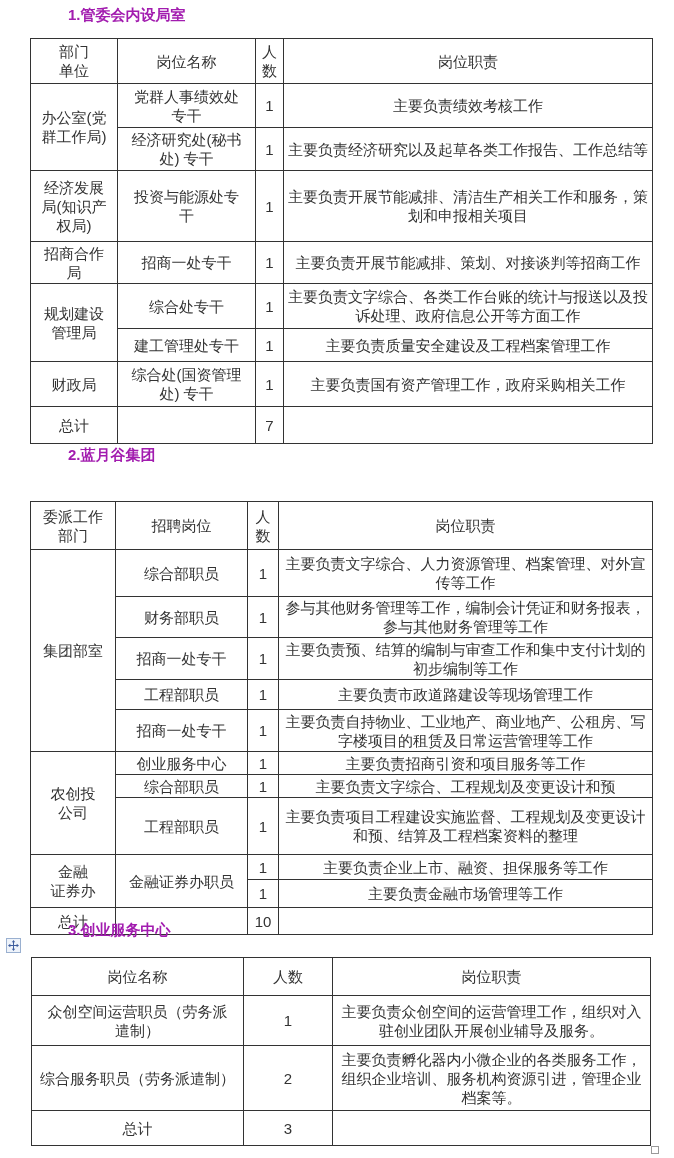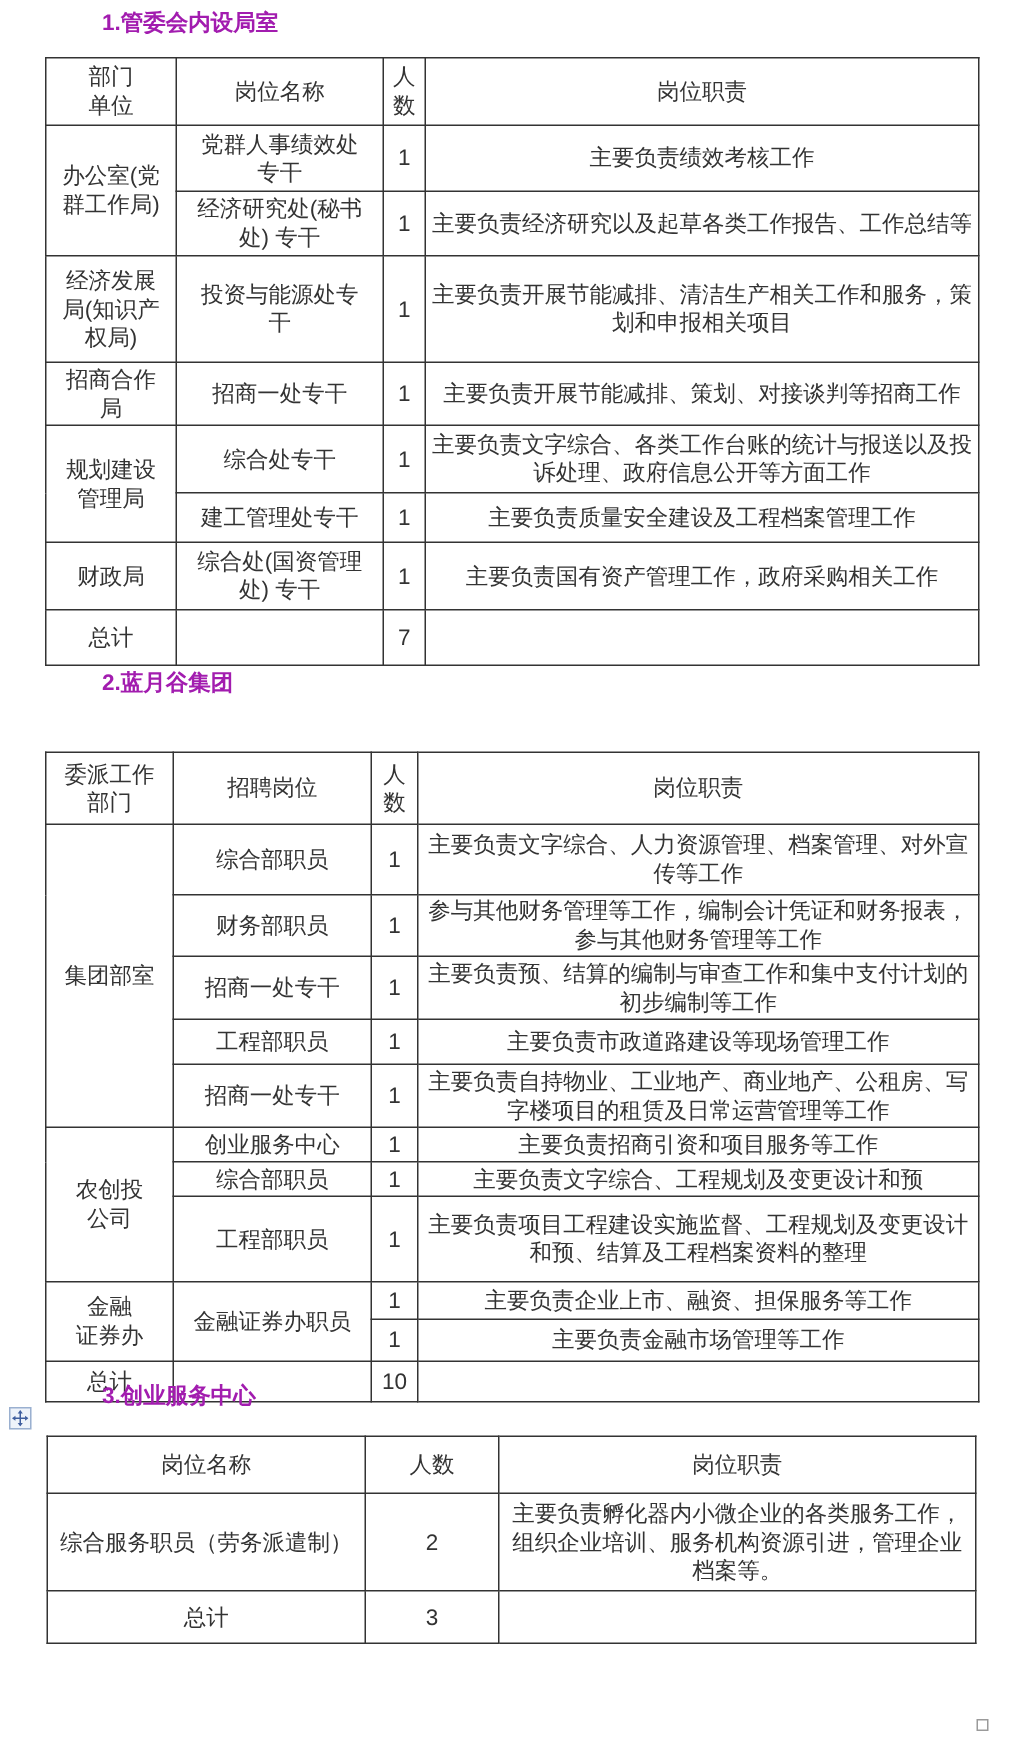--- a/index.html
+++ b/index.html
@@ -235,20 +235,26 @@
         <col style="width:212px">
         <col style="width:89px">
         <col style="width:318px">
       </colgroup>
     <tbody>
       <tr style="height:38px">
         <td class="c">岗位名称</td>
         <td class="c">人数</td>
         <td class="c">岗位职责</td>
       </tr>
+      <tr style="height:50px">
+        <td class="c">众创空间运营职员（劳务派
+遣制）</td>
+        <td class="c">1</td>
+        <td class="duty">主要负责众创空间的运营管理工作，组织对入驻创业团队开展创业辅导及服务。</td>
+      </tr>
       <tr style="height:65px">
         <td class="c">综合服务职员（劳务派遣制）</td>
         <td class="c">2</td>
         <td class="duty">主要负责孵化器内小微企业的各类服务工作，组织企业培训、服务机构资源引进，管理企业档案等。</td>
       </tr>
       <tr style="height:35px">
         <td class="c">总计</td>
         <td class="c">3</td>
         <td class="duty"></td>
       </tr>

